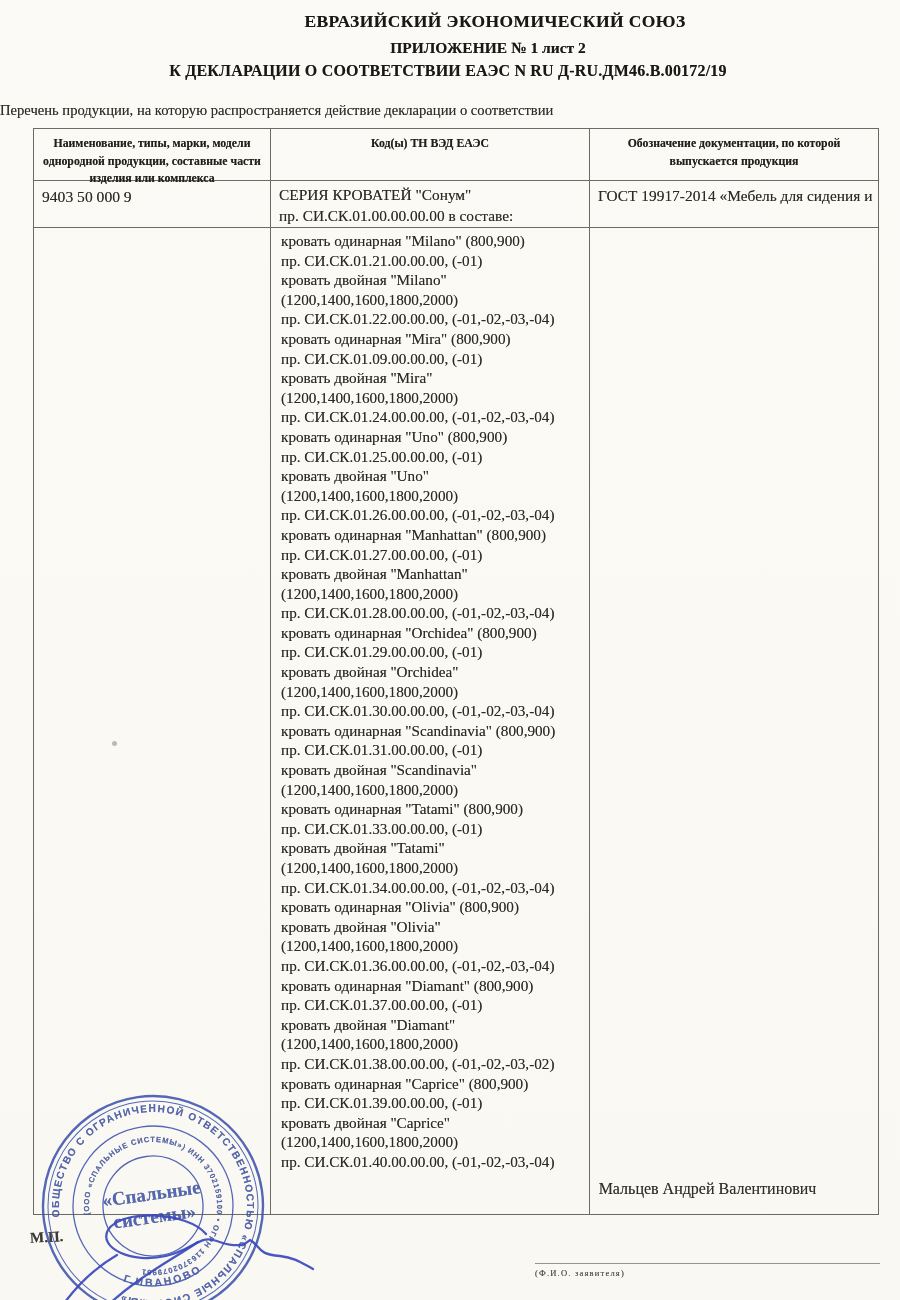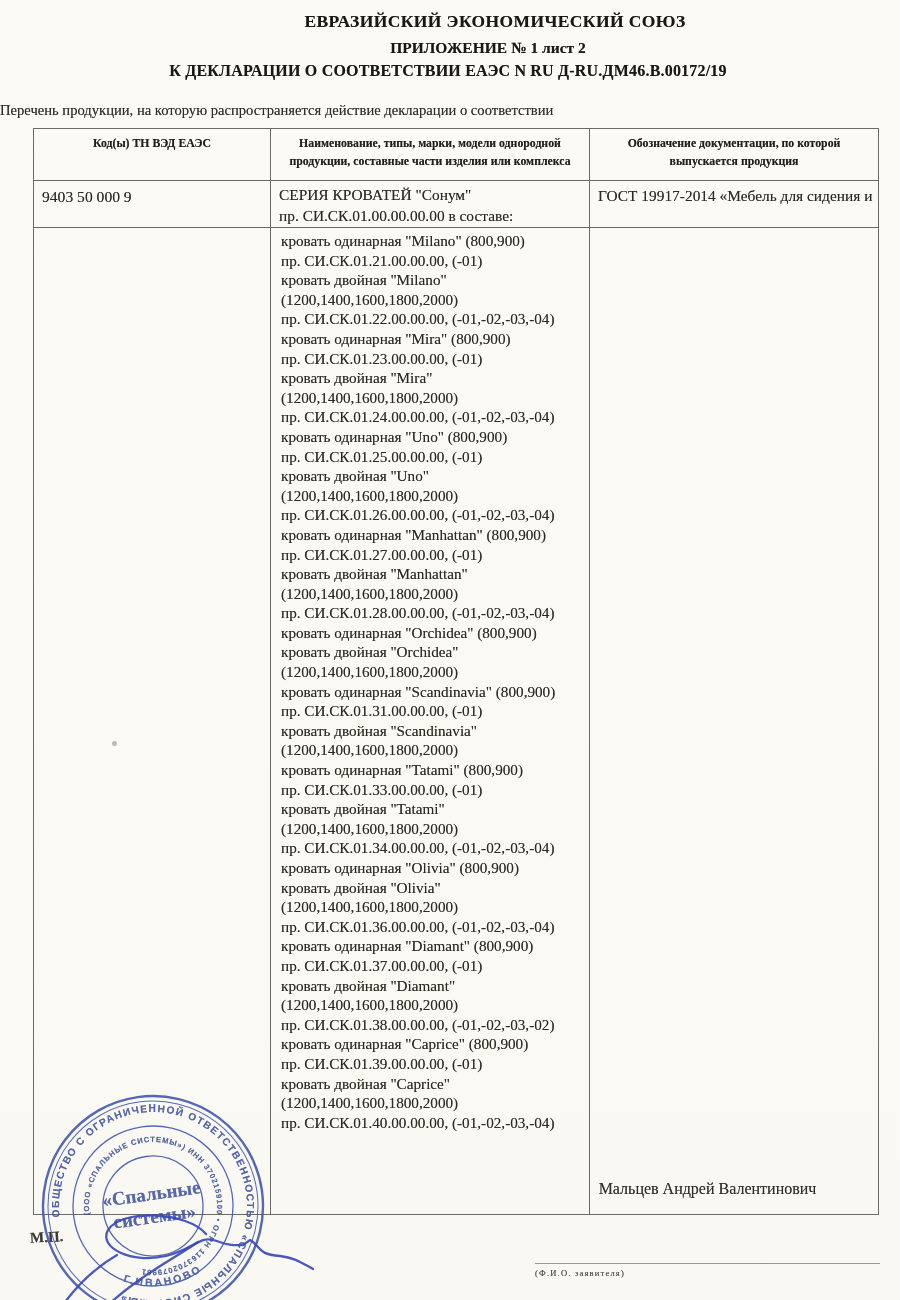--- a/index.html
+++ b/index.html
@@ -54,58 +54,60 @@
 
 <div class="page">
 
   <div class="hline h1">ЕВРАЗИЙСКИЙ ЭКОНОМИЧЕСКИЙ СОЮЗ</div>
   <div class="hline h2">ПРИЛОЖЕНИЕ № 1 лист 2</div>
   <div class="hline h3">К ДЕКЛАРАЦИИ О СООТВЕТСТВИИ ЕАЭС N RU Д-RU.ДМ46.В.00172/19</div>
 
   <div class="intro">Перечень продукции, на которую распространяется действие декларации о соответствии</div>
 
   <div class="tbl">
+    <div class="cell hc br bb">Наименование, типы, марки, модели однородной продукции, составные части изделия или комплекса</div>
     <div class="cell hc br bb">Код(ы) ТН ВЭД ЕАЭС</div>
-    <div class="cell hc br bb">Наименование, типы, марки, модели однородной продукции, составные части изделия или комплекса</div>
     <div class="cell hc bb">Обозначение документации, по которой выпускается продукция</div>
 
     <div class="cell c-code br bb">9403 50 000 9</div>
     <div class="cell c-name br bb">
         <div class="ln">СЕРИЯ КРОВАТЕЙ "Сонум"</div>
         <div class="ln">пр. СИ.СК.01.00.00.00.00 в составе:</div>
       </div>
     <div class="cell c-doc bb">
         <div class="ln">ГОСТ 19917-2014 «Мебель для сидения и</div>
       </div>
 
     <div class="cell br"></div>
     <div class="cell c-list br">
         <div class="ln">кровать одинарная "Milano" (800,900)</div>
         <div class="ln">пр. СИ.СК.01.21.00.00.00, (-01)</div>
         <div class="ln">кровать двойная "Milano"</div>
         <div class="ln">(1200,1400,1600,1800,2000)</div>
         <div class="ln">пр. СИ.СК.01.22.00.00.00, (-01,-02,-03,-04)</div>
         <div class="ln">кровать одинарная "Mira" (800,900)</div>
-        <div class="ln">пр. СИ.СК.01.23.00.00.00, (-01)</div>
+        <div class="ln">пр. СИ.СК.01.09.00.00.00, (-01)</div>
         <div class="ln">кровать двойная "Mira"</div>
         <div class="ln">(1200,1400,1600,1800,2000)</div>
         <div class="ln">пр. СИ.СК.01.24.00.00.00, (-01,-02,-03,-04)</div>
         <div class="ln">кровать одинарная "Uno" (800,900)</div>
         <div class="ln">пр. СИ.СК.01.25.00.00.00, (-01)</div>
         <div class="ln">кровать двойная "Uno"</div>
         <div class="ln">(1200,1400,1600,1800,2000)</div>
         <div class="ln">пр. СИ.СК.01.26.00.00.00, (-01,-02,-03,-04)</div>
         <div class="ln">кровать одинарная "Manhattan" (800,900)</div>
         <div class="ln">пр. СИ.СК.01.27.00.00.00, (-01)</div>
         <div class="ln">кровать двойная "Manhattan"</div>
         <div class="ln">(1200,1400,1600,1800,2000)</div>
         <div class="ln">пр. СИ.СК.01.28.00.00.00, (-01,-02,-03,-04)</div>
         <div class="ln">кровать одинарная "Orchidea" (800,900)</div>
+        <div class="ln">пр. СИ.СК.01.29.00.00.00, (-01)</div>
         <div class="ln">кровать двойная "Orchidea"</div>
         <div class="ln">(1200,1400,1600,1800,2000)</div>
+        <div class="ln">пр. СИ.СК.01.30.00.00.00, (-01,-02,-03,-04)</div>
         <div class="ln">кровать одинарная "Scandinavia" (800,900)</div>
         <div class="ln">пр. СИ.СК.01.31.00.00.00, (-01)</div>
         <div class="ln">кровать двойная "Scandinavia"</div>
         <div class="ln">(1200,1400,1600,1800,2000)</div>
         <div class="ln">кровать одинарная "Tatami" (800,900)</div>
         <div class="ln">пр. СИ.СК.01.33.00.00.00, (-01)</div>
         <div class="ln">кровать двойная "Tatami"</div>
         <div class="ln">(1200,1400,1600,1800,2000)</div>
         <div class="ln">пр. СИ.СК.01.34.00.00.00, (-01,-02,-03,-04)</div>
         <div class="ln">кровать одинарная "Olivia" (800,900)</div>

